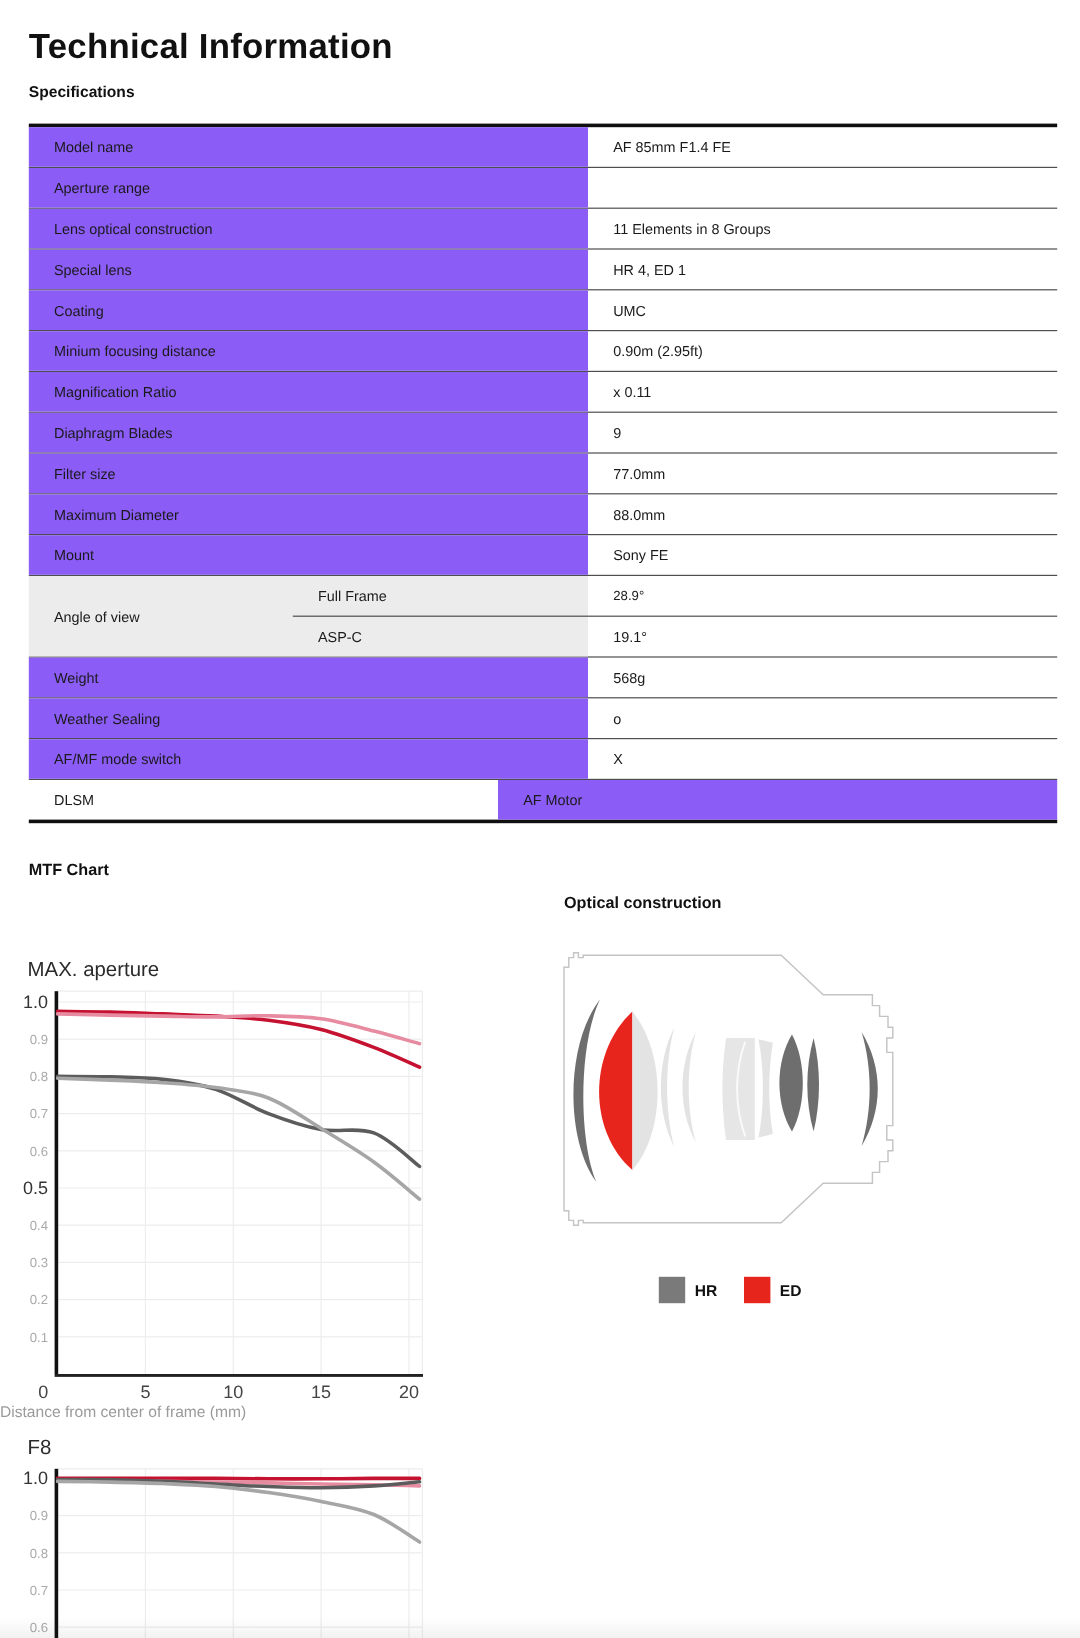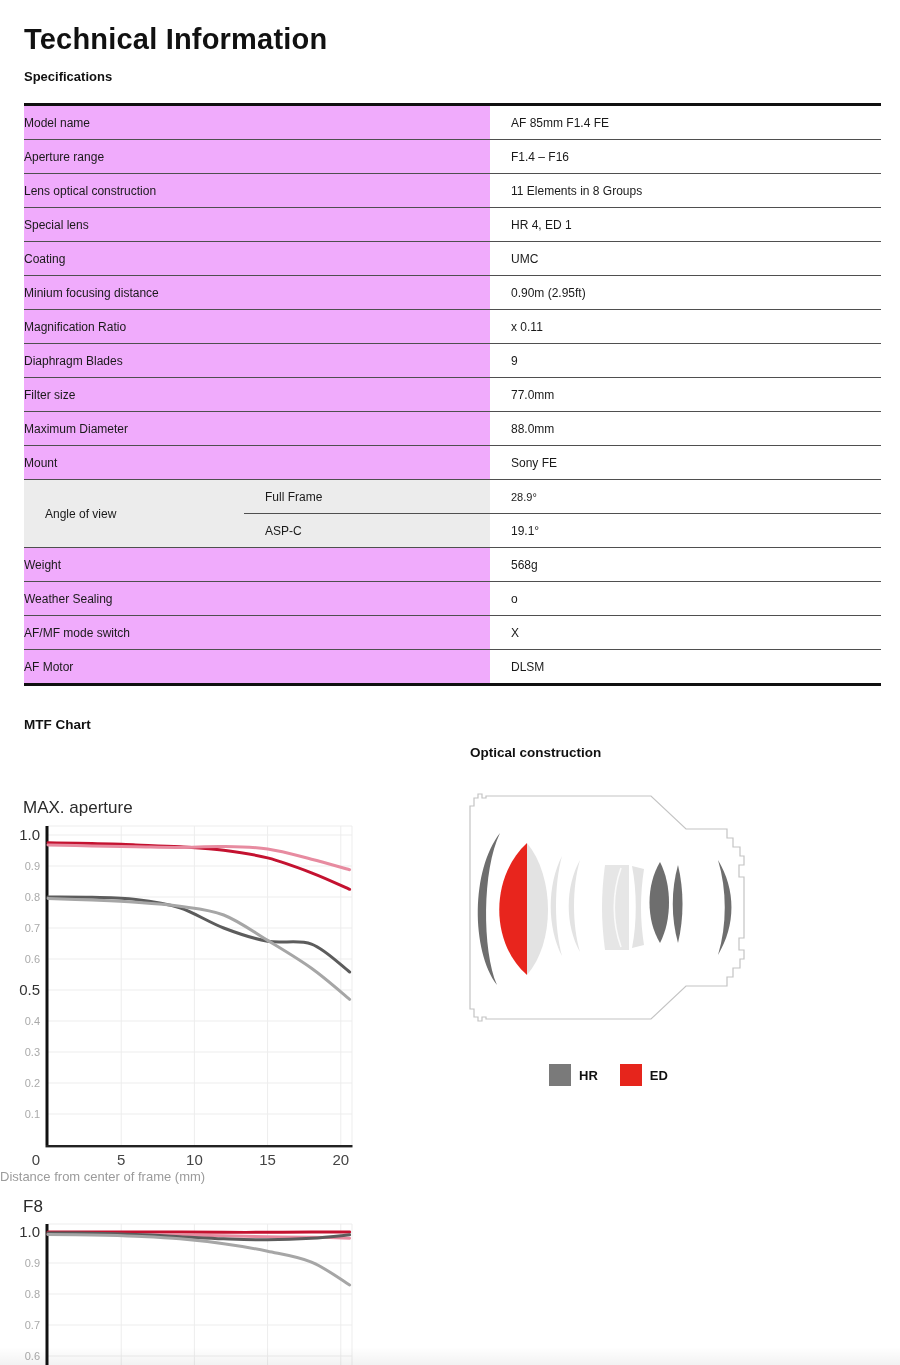--- a/index.html
+++ b/index.html
@@ -6,21 +6,21 @@
   #page{position:relative;width:900px;height:1365px;overflow:hidden;background:#fff;
         font-family:"Liberation Sans","DejaVu Sans",sans-serif;color:#1a1a1a;}
   .abs{position:absolute;}
   #page-title{left:24px;top:4px;font-size:29px;font-weight:600;letter-spacing:.2px;color:#111;}
   #spec-heading{left:24px;top:69px;font-size:13px;font-weight:700;color:#111;}
   
   #spec-table{left:24px;top:103px;width:857px;border-top:3px solid #101010;border-bottom:3px solid #101010;}
   .srow{position:relative;display:flex;height:33px;border-bottom:1px solid #4f4f4f;font-size:12px;}
   .srow:last-child{border-bottom:none;}
   .scell{display:flex;align-items:center;}
-  .slabel{width:466px;background:#f0abfc;box-sizing:border-box;flex:none;}
+  .slabel{width:466px;background:#8b5cf6;padding-left:21px;box-sizing:border-box;flex:none;}
   .svalue{flex:1;padding-left:21px;}
   .arow{height:67px;display:block;}
   .aov-name{position:absolute;left:21px;top:0;height:67px;display:flex;align-items:center;}
   .aov-bg{position:absolute;left:0;top:0;width:466px;height:67px;background:#ececec;}
   .aov-div{position:absolute;left:220px;right:0;top:33px;border-top:1px solid #4f4f4f;}
   .sub-label{position:absolute;left:241px;width:225px;height:33px;display:flex;align-items:center;padding-left:0;}
   .sub-value{position:absolute;left:487px;height:33px;display:flex;align-items:center;}
   
   .sec-head{font-size:13.5px;font-weight:700;color:#111;}
   
@@ -43,21 +43,20 @@
   <h1 id="page-title" class="abs">Technical Information</h1>
   <div id="spec-heading" class="abs">Specifications</div>
 
   <div id="spec-table" class="abs">
       <div class="srow">
         <div class="scell slabel">Model name</div>
         <div class="scell svalue">AF 85mm F1.4 FE</div>
       </div>
       <div class="srow">
         <div class="scell slabel">Aperture range</div>
-        <div class="scell svalue">F1.4 – F16</div>
       </div>
       <div class="srow">
         <div class="scell slabel">Lens optical construction</div>
         <div class="scell svalue">11 Elements in 8 Groups</div>
       </div>
       <div class="srow">
         <div class="scell slabel">Special lens</div>
         <div class="scell svalue">HR 4, ED 1</div>
       </div>
       <div class="srow">
@@ -103,22 +102,22 @@
       </div>
       <div class="srow">
         <div class="scell slabel">Weather Sealing</div>
         <div class="scell svalue">o</div>
       </div>
       <div class="srow">
         <div class="scell slabel">AF/MF mode switch</div>
         <div class="scell svalue">X</div>
       </div>
       <div class="srow">
+        <div class="scell svalue">DLSM</div>
         <div class="scell slabel">AF Motor</div>
-        <div class="scell svalue">DLSM</div>
       </div>
     </div>
 
   <div class="abs sec-head" style="left:24px;top:717px;">MTF Chart</div>
   <div class="abs sec-head" style="left:470px;top:745px;">Optical construction</div>
 
   <div class="abs chart-title" style="left:23px;top:798px;">MAX. aperture</div>
   <svg id="chart0" class="abs" style="left:0;top:818px;" width="380" height="352" viewBox="0 0 380 352">
       <defs>
         <clipPath id="chart0-cp">

